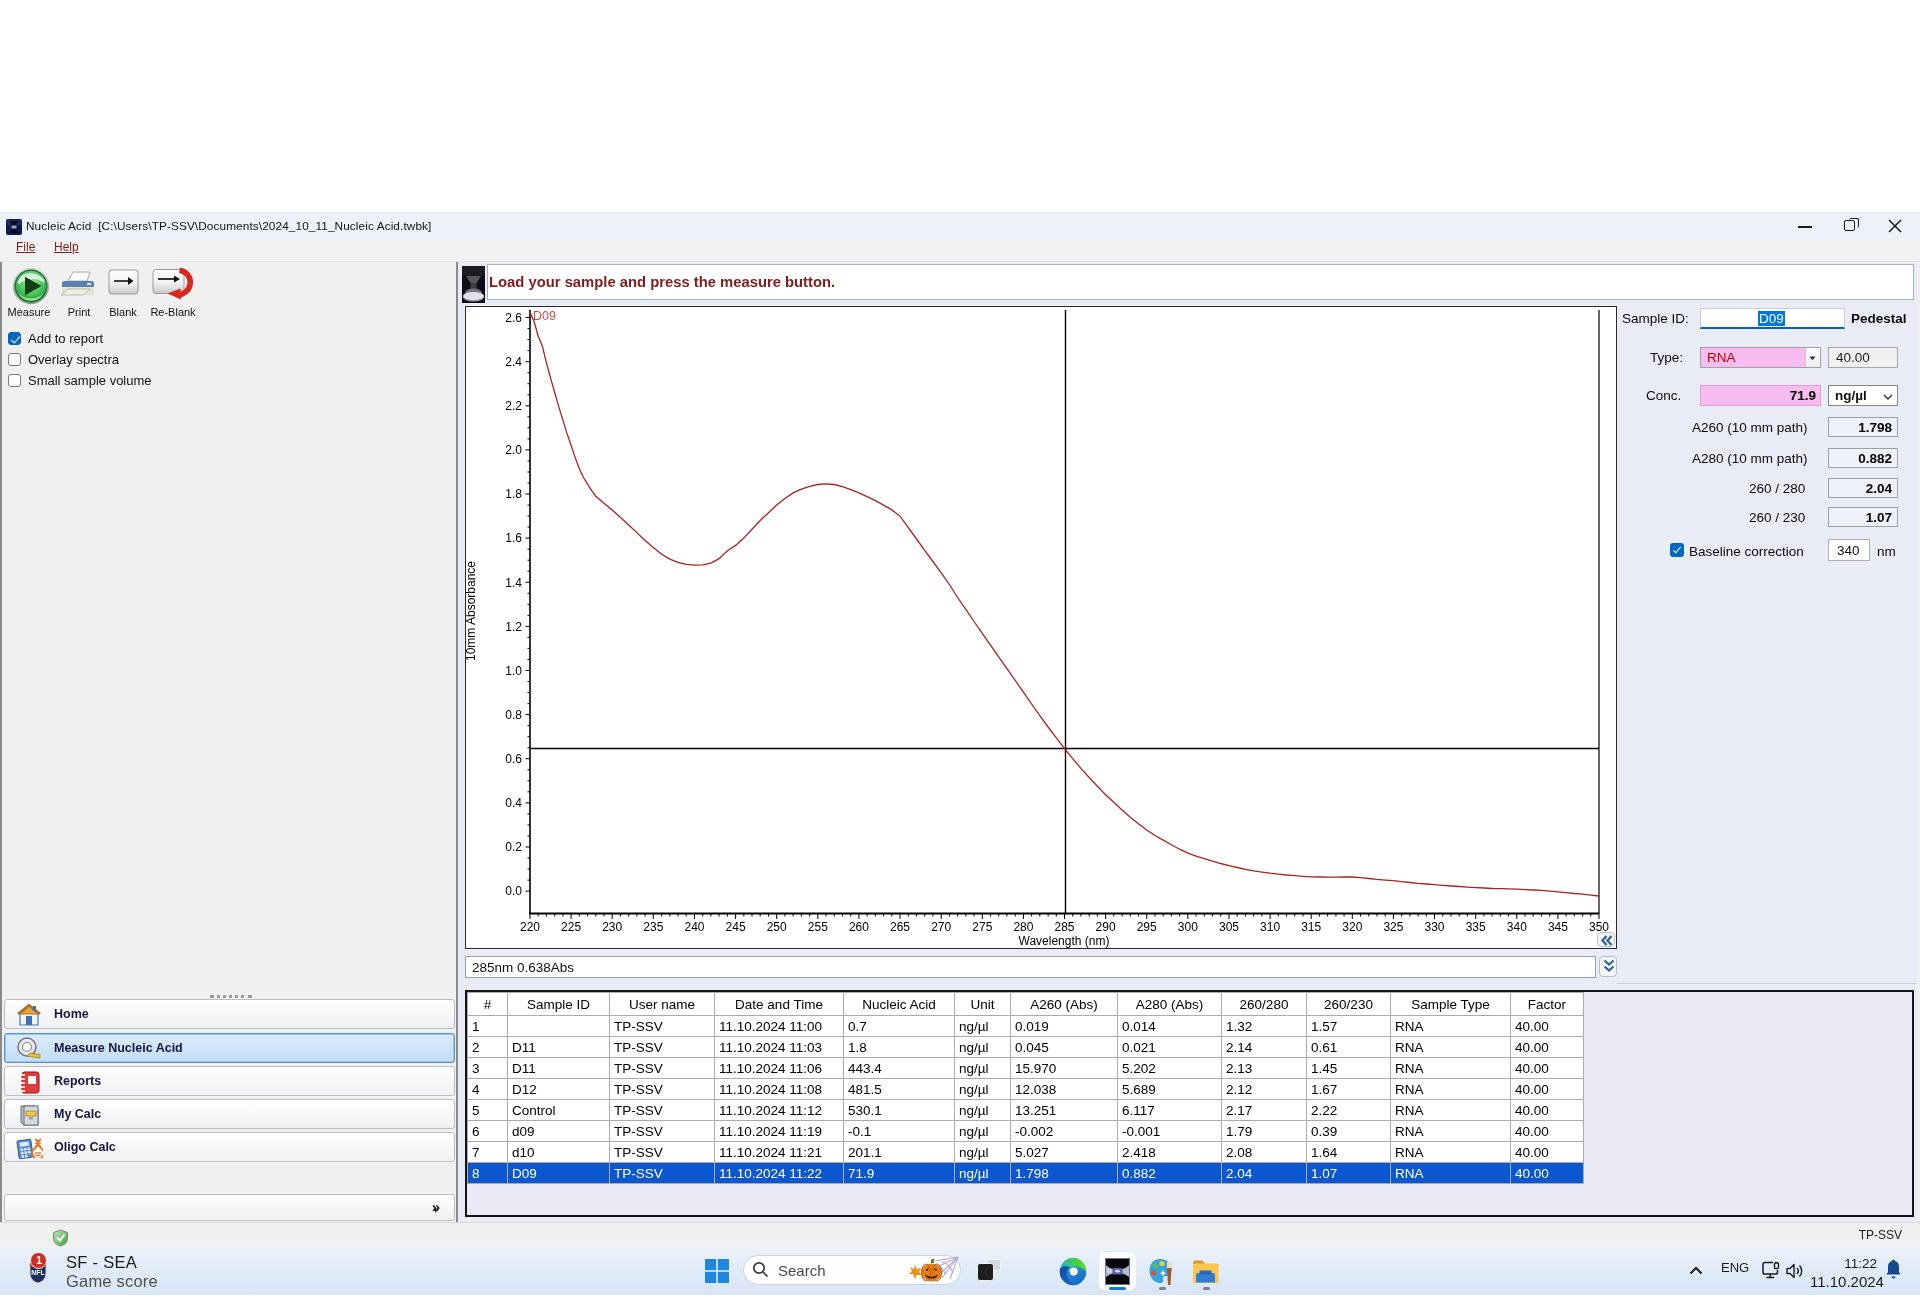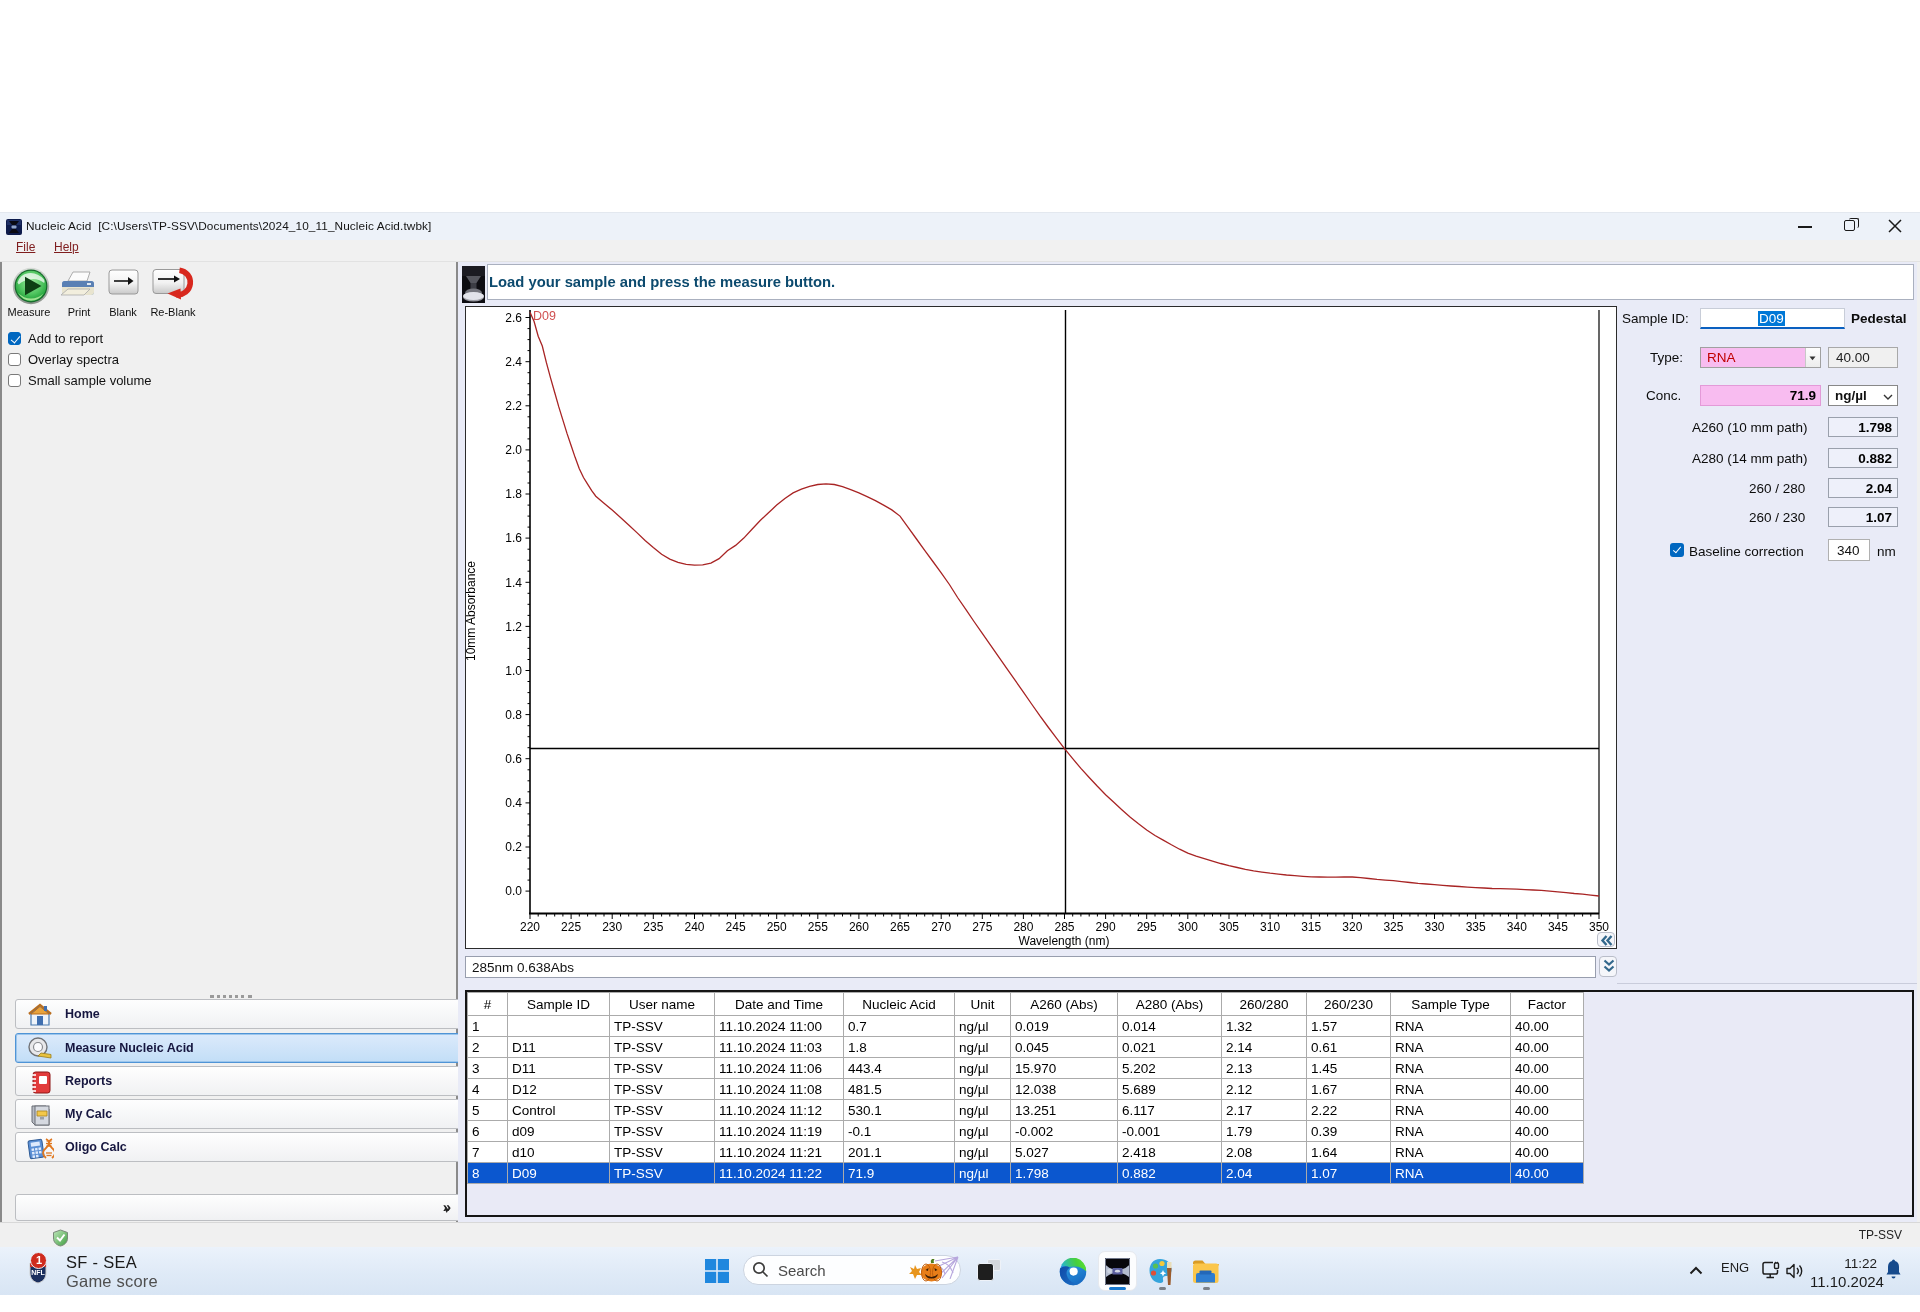--- a/index.html
+++ b/index.html
@@ -19,28 +19,28 @@
 #statusbar{position:absolute;left:0;top:1222px;width:1920px;height:25px;background:#f0f0f0;border-top:1px solid #d8d8d8;}
 #statusbar .user{position:absolute;right:18px;top:5px;font-size:12px;color:#222;}
 
 .tlabel{position:absolute;font-size:11px;color:#111;text-align:center;}
 .cbrow{position:absolute;left:8px;font-size:13px;color:#111;}
 .cb{position:absolute;left:0;top:0;width:13px;height:13px;border:1.2px solid #7a7a7a;border-radius:3px;background:#fff;}
 .cb.on{background:#0067c0;border-color:#0067c0;}
 .cb.on:after{content:"";position:absolute;left:3.5px;top:0.5px;width:4px;height:8px;border:solid #fff;border-width:0 1.8px 1.8px 0;transform:rotate(40deg);}
 .cbtext{position:absolute;left:20px;top:-1px;white-space:nowrap;}
 
-.navbtn{position:absolute;left:15px;width:451px;height:30px;background:linear-gradient(180deg,#fefefe,#f0f1f3);border:1px solid #bcbec2;border-radius:3px;}
+.navbtn{position:absolute;left:4px;width:451px;height:30px;background:linear-gradient(180deg,#fefefe,#f0f1f3);border:1px solid #bcbec2;border-radius:3px;}
 .navbtn.sel{background:linear-gradient(180deg,#dceafb,#c2def7);border:1.5px solid #4f94d6;box-shadow:inset 0 0 0 1px #9cc6ec;}
 .navbtn .ntext{position:absolute;left:49px;top:7px;font-size:12.5px;font-weight:bold;color:#16163f;white-space:nowrap;}
 .navbtn svg{position:absolute;left:11px;top:3px;}
 #grip{position:absolute;left:210px;top:995px;width:42px;height:0;border-top:3px dotted #9a9a9a;}
 
 #instr{position:absolute;left:487px;top:264px;width:1427px;height:36px;background:#fff;border:1px solid #aab0bf;}
-#instr span{position:absolute;left:1px;top:9px;font-size:14.8px;font-weight:bold;color:#0c4a6e;}
+#instr span{position:absolute;left:1px;top:9px;font-size:14.8px;font-weight:bold;color:#7f1d1d;}
 
 #chartbox{position:absolute;left:465px;top:306px;width:1152px;height:643px;background:#fff;border:1px solid #2b2b2b;}
 
 #readout{position:absolute;left:465px;top:956px;width:1131px;height:22px;background:#fff;border:1px solid #989eae;}
 #readout span{position:absolute;left:6px;top:3px;font-size:13.5px;color:#111;}
 .chevbtn{position:absolute;background:#f5f6fa;border:1px solid #b9bdc9;border-radius:4px;}
 
 .rp{position:absolute;font-size:13.5px;color:#0c0c0c;white-space:nowrap;}
 .rpbox{position:absolute;border:1px solid #9aa0ac;background:#eef0fa;font-size:13.5px;}
 .rval{position:absolute;right:5px;top:2px;font-weight:bold;color:#000;}
@@ -539,21 +539,21 @@
   <span style="position:absolute;left:6px;top:2px;font-size:13.5px;font-weight:bold;color:#111;">ng/µl</span>
   <svg style="position:absolute;right:4px;top:7.5px" width="10" height="6" viewBox="0 0 10 6">
         <path d="M1 1 L5 5 L9 1" fill="none" stroke="#333" stroke-width="1.4"></path>
       </svg>
 </div>
 
 <div class="rp" style="left:1692px;top:420px">A260 (10 mm path)</div>
 <div class="rpbox" style="left:1828px;top:417px;width:70px;height:20px;">
       <span class="rval">1.798</span>
     </div>
-<div class="rp" style="left:1692px;top:451px">A280 (14 mm path)</div>
+<div class="rp" style="left:1692px;top:451px">A280 (10 mm path)</div>
 <div class="rpbox" style="left:1828px;top:448px;width:70px;height:20px;">
       <span class="rval">0.882</span>
     </div>
 <div class="rp" style="left:1749px;top:480.5px">260 / 280</div>
 <div class="rpbox" style="left:1828px;top:477.5px;width:70px;height:20px;">
       <span class="rval">2.04</span>
     </div>
 <div class="rp" style="left:1749px;top:510px">260 / 230</div>
 <div class="rpbox" style="left:1828px;top:507px;width:70px;height:20px;">
       <span class="rval">1.07</span>

